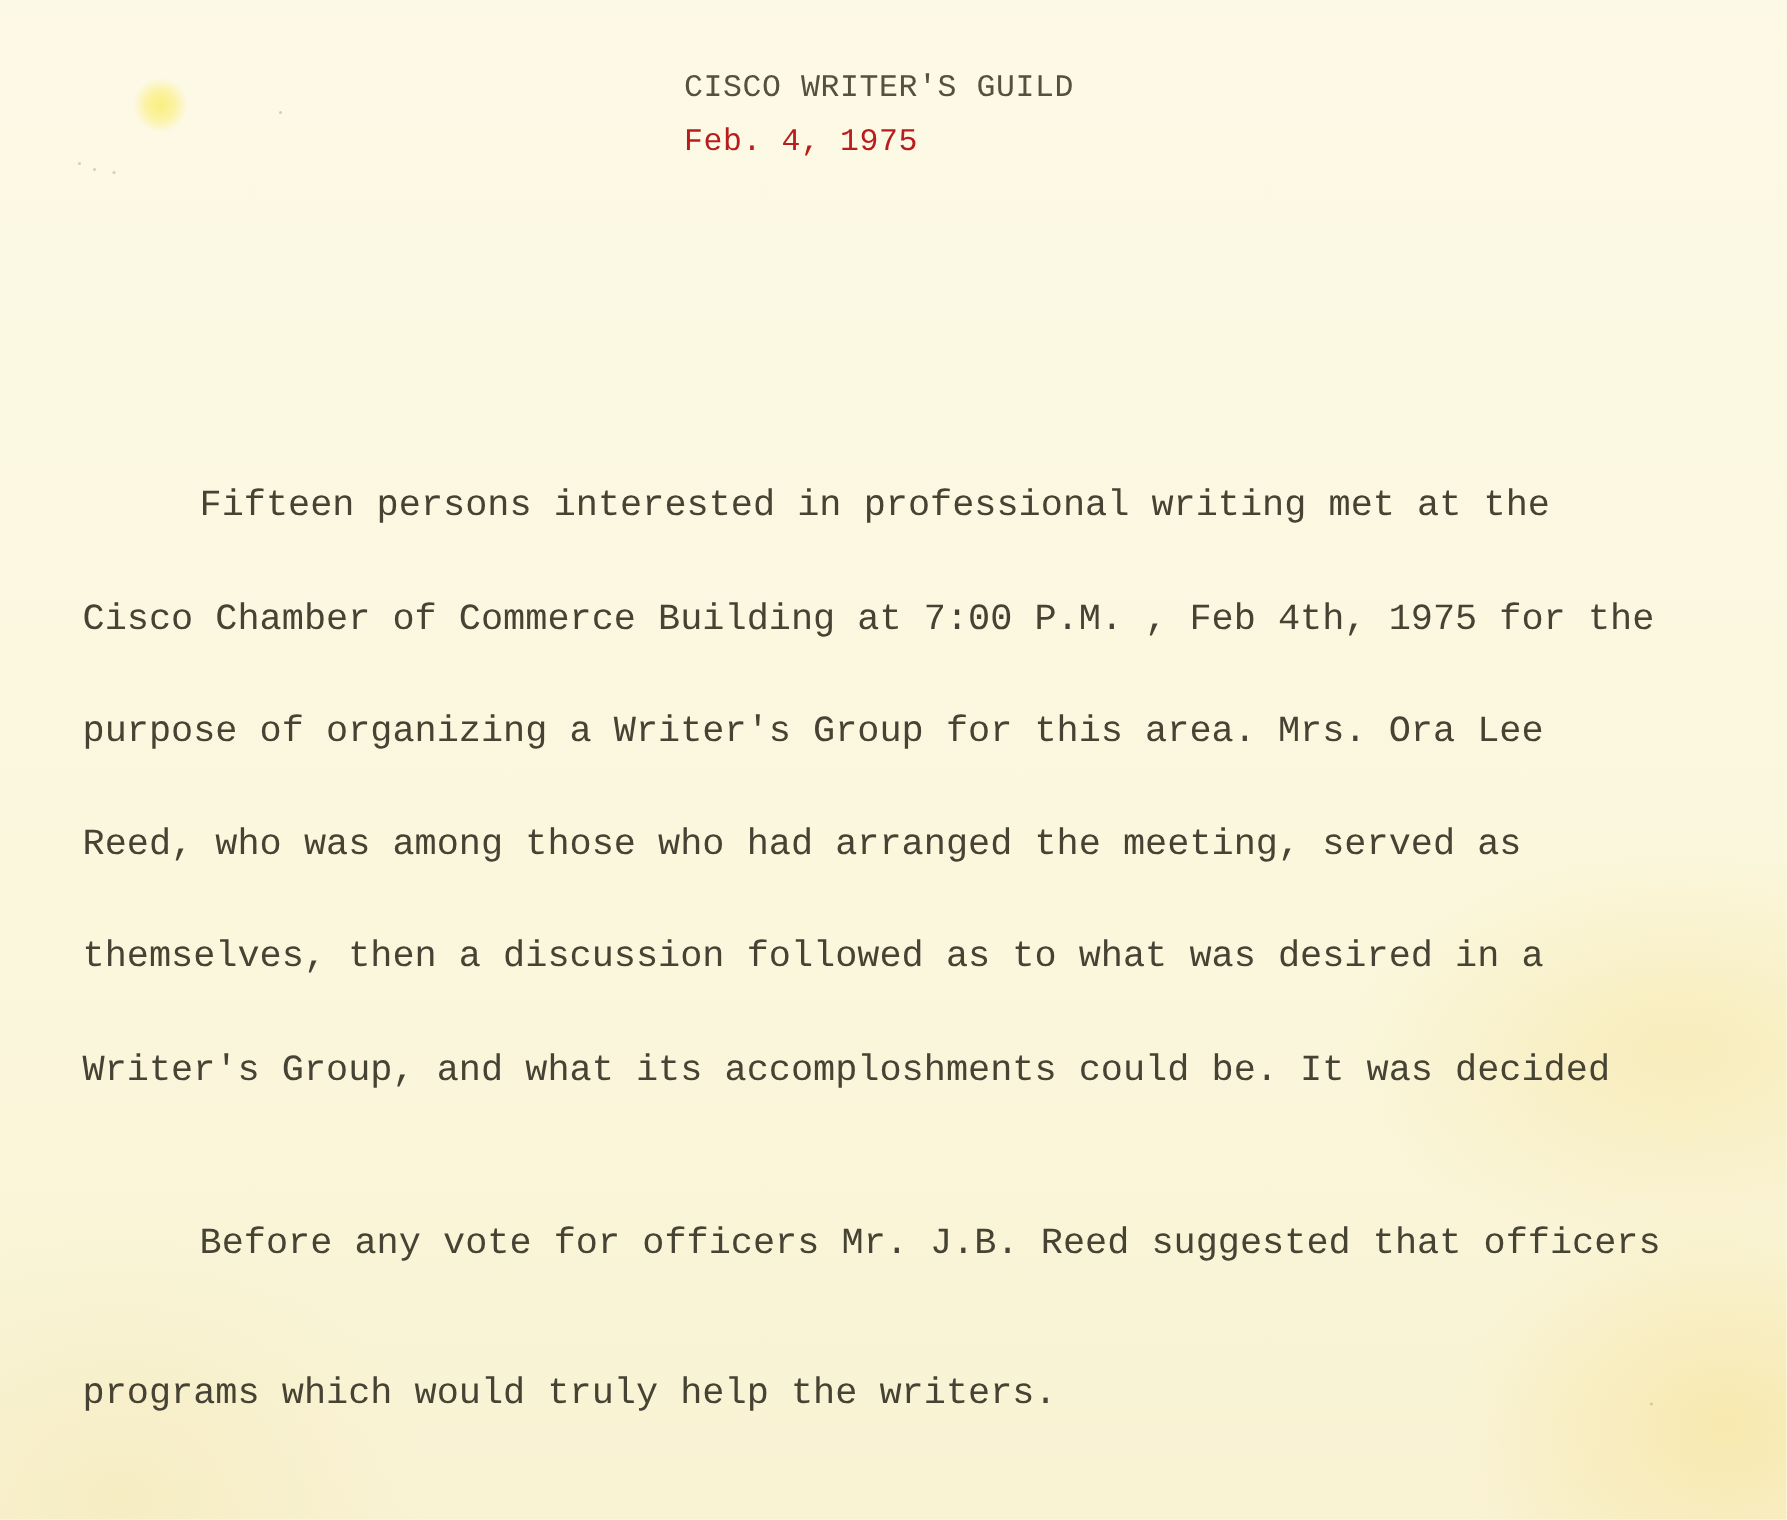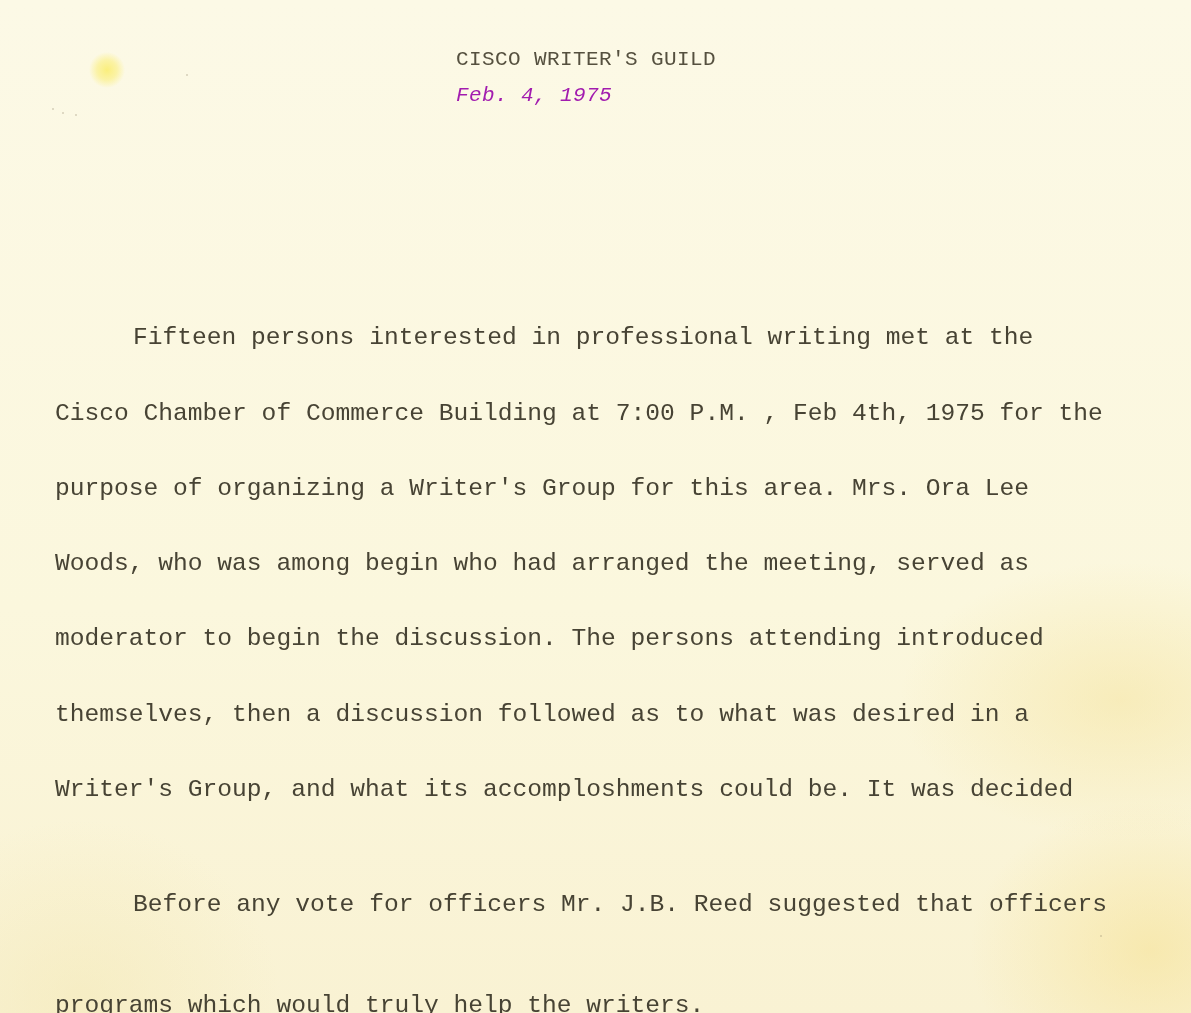--- a/index.html
+++ b/index.html
@@ -29,21 +29,21 @@
   }
   .header-line {
     position: absolute;
     left: 456px;
     font-size: 21px;
     letter-spacing: 0.4px;
     white-space: pre;
     color: #55503f;
   }
   .title { top: 48px; }
-  .date { top: 84px; color: #a21caf; font-style: italic; }
+  .date { top: 84px; color: #b91c1c; }
   .body-text {
     position: absolute;
     left: 55px;
     top: 210px;
     font-size: 24.6px;
     line-height: 25.1px;
     letter-spacing: 0px;
     white-space: pre;
     color: #474334;
   }
@@ -63,22 +63,21 @@
 
 <div class="doc">
   <div class="header-line title">CISCO WRITER'S GUILD</div>
   <div class="header-line date">Feb. 4, 1975</div>
 
   <div class="body-text">
     
     <span class="line indent">Fifteen persons interested in professional writing met at the</span>
     <span class="line">Cisco Chamber of Commerce Building at 7:00 P.M. , Feb 4th, 1975 for the</span>
     <span class="line">purpose of organizing a Writer's Group for this area. Mrs. Ora Lee</span>
-    <span class="line">Woods, who was among begin who had arranged the meeting, served as</span>
-    <span class="line">moderator to begin the discussion. The persons attending introduced</span>
+    <span class="line">Reed, who was among those who had arranged the meeting, served as</span>
     <span class="line">themselves, then a discussion followed as to what was desired in a</span>
     <span class="line">Writer's Group, and what its accomploshments could be. It was decided</span>
     <span class="line indent">Before any vote for officers Mr. J.B. Reed suggested that officers</span>
     
     <span class="line">programs which would truly help the writers.</span>
     
     
     
     
     

